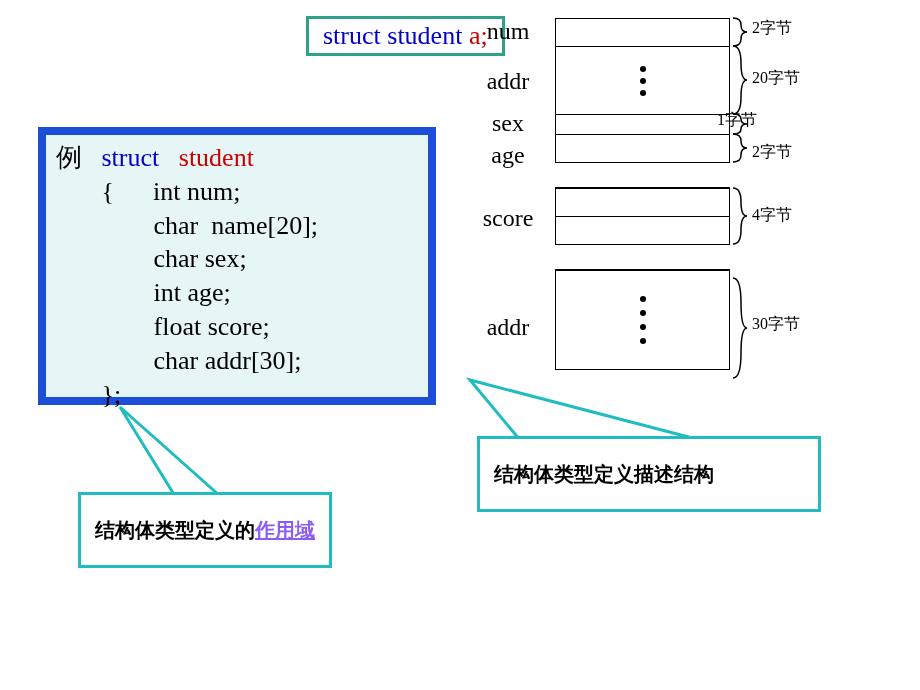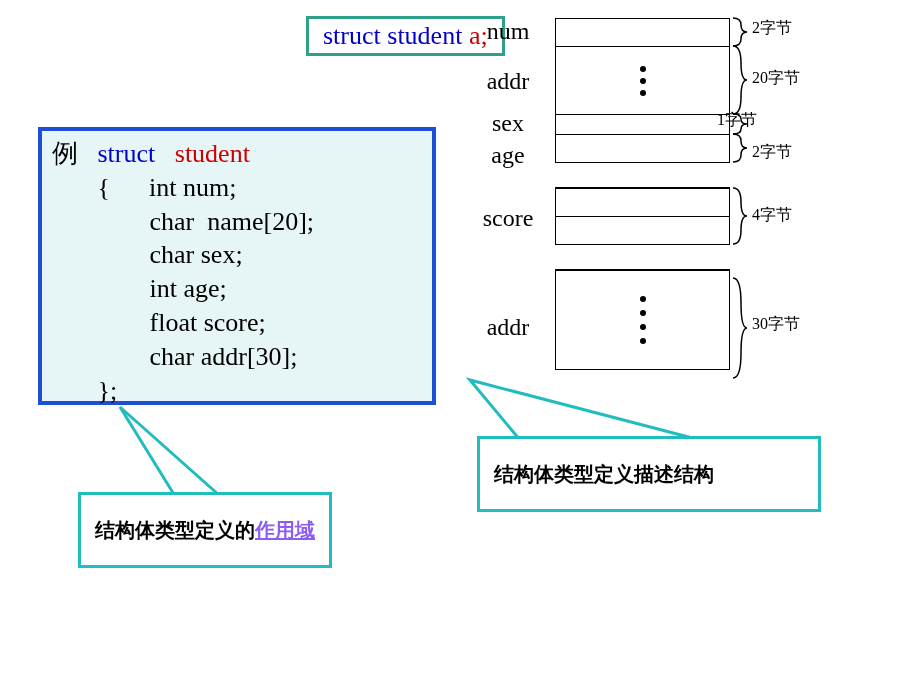--- a/index.html
+++ b/index.html
@@ -22,21 +22,21 @@
     background: #fff;
   }
   .kw-blue { color: #0000cc; }
   .kw-red { color: #cc0000; }
   .codebox {
     position: absolute;
     left: 38px;
     top: 127px;
     width: 398px;
     height: 278px;
-    border: 4px solid #1d4ed8;
+    border: 8px solid #1d4ed8;
     background: #e6f5f5;
     font-size: 26px;
     line-height: 1.3;
     padding: 6px 10px;
     box-sizing: border-box;
     white-space: pre;
     color: #000;
   }
   
   .mem {

